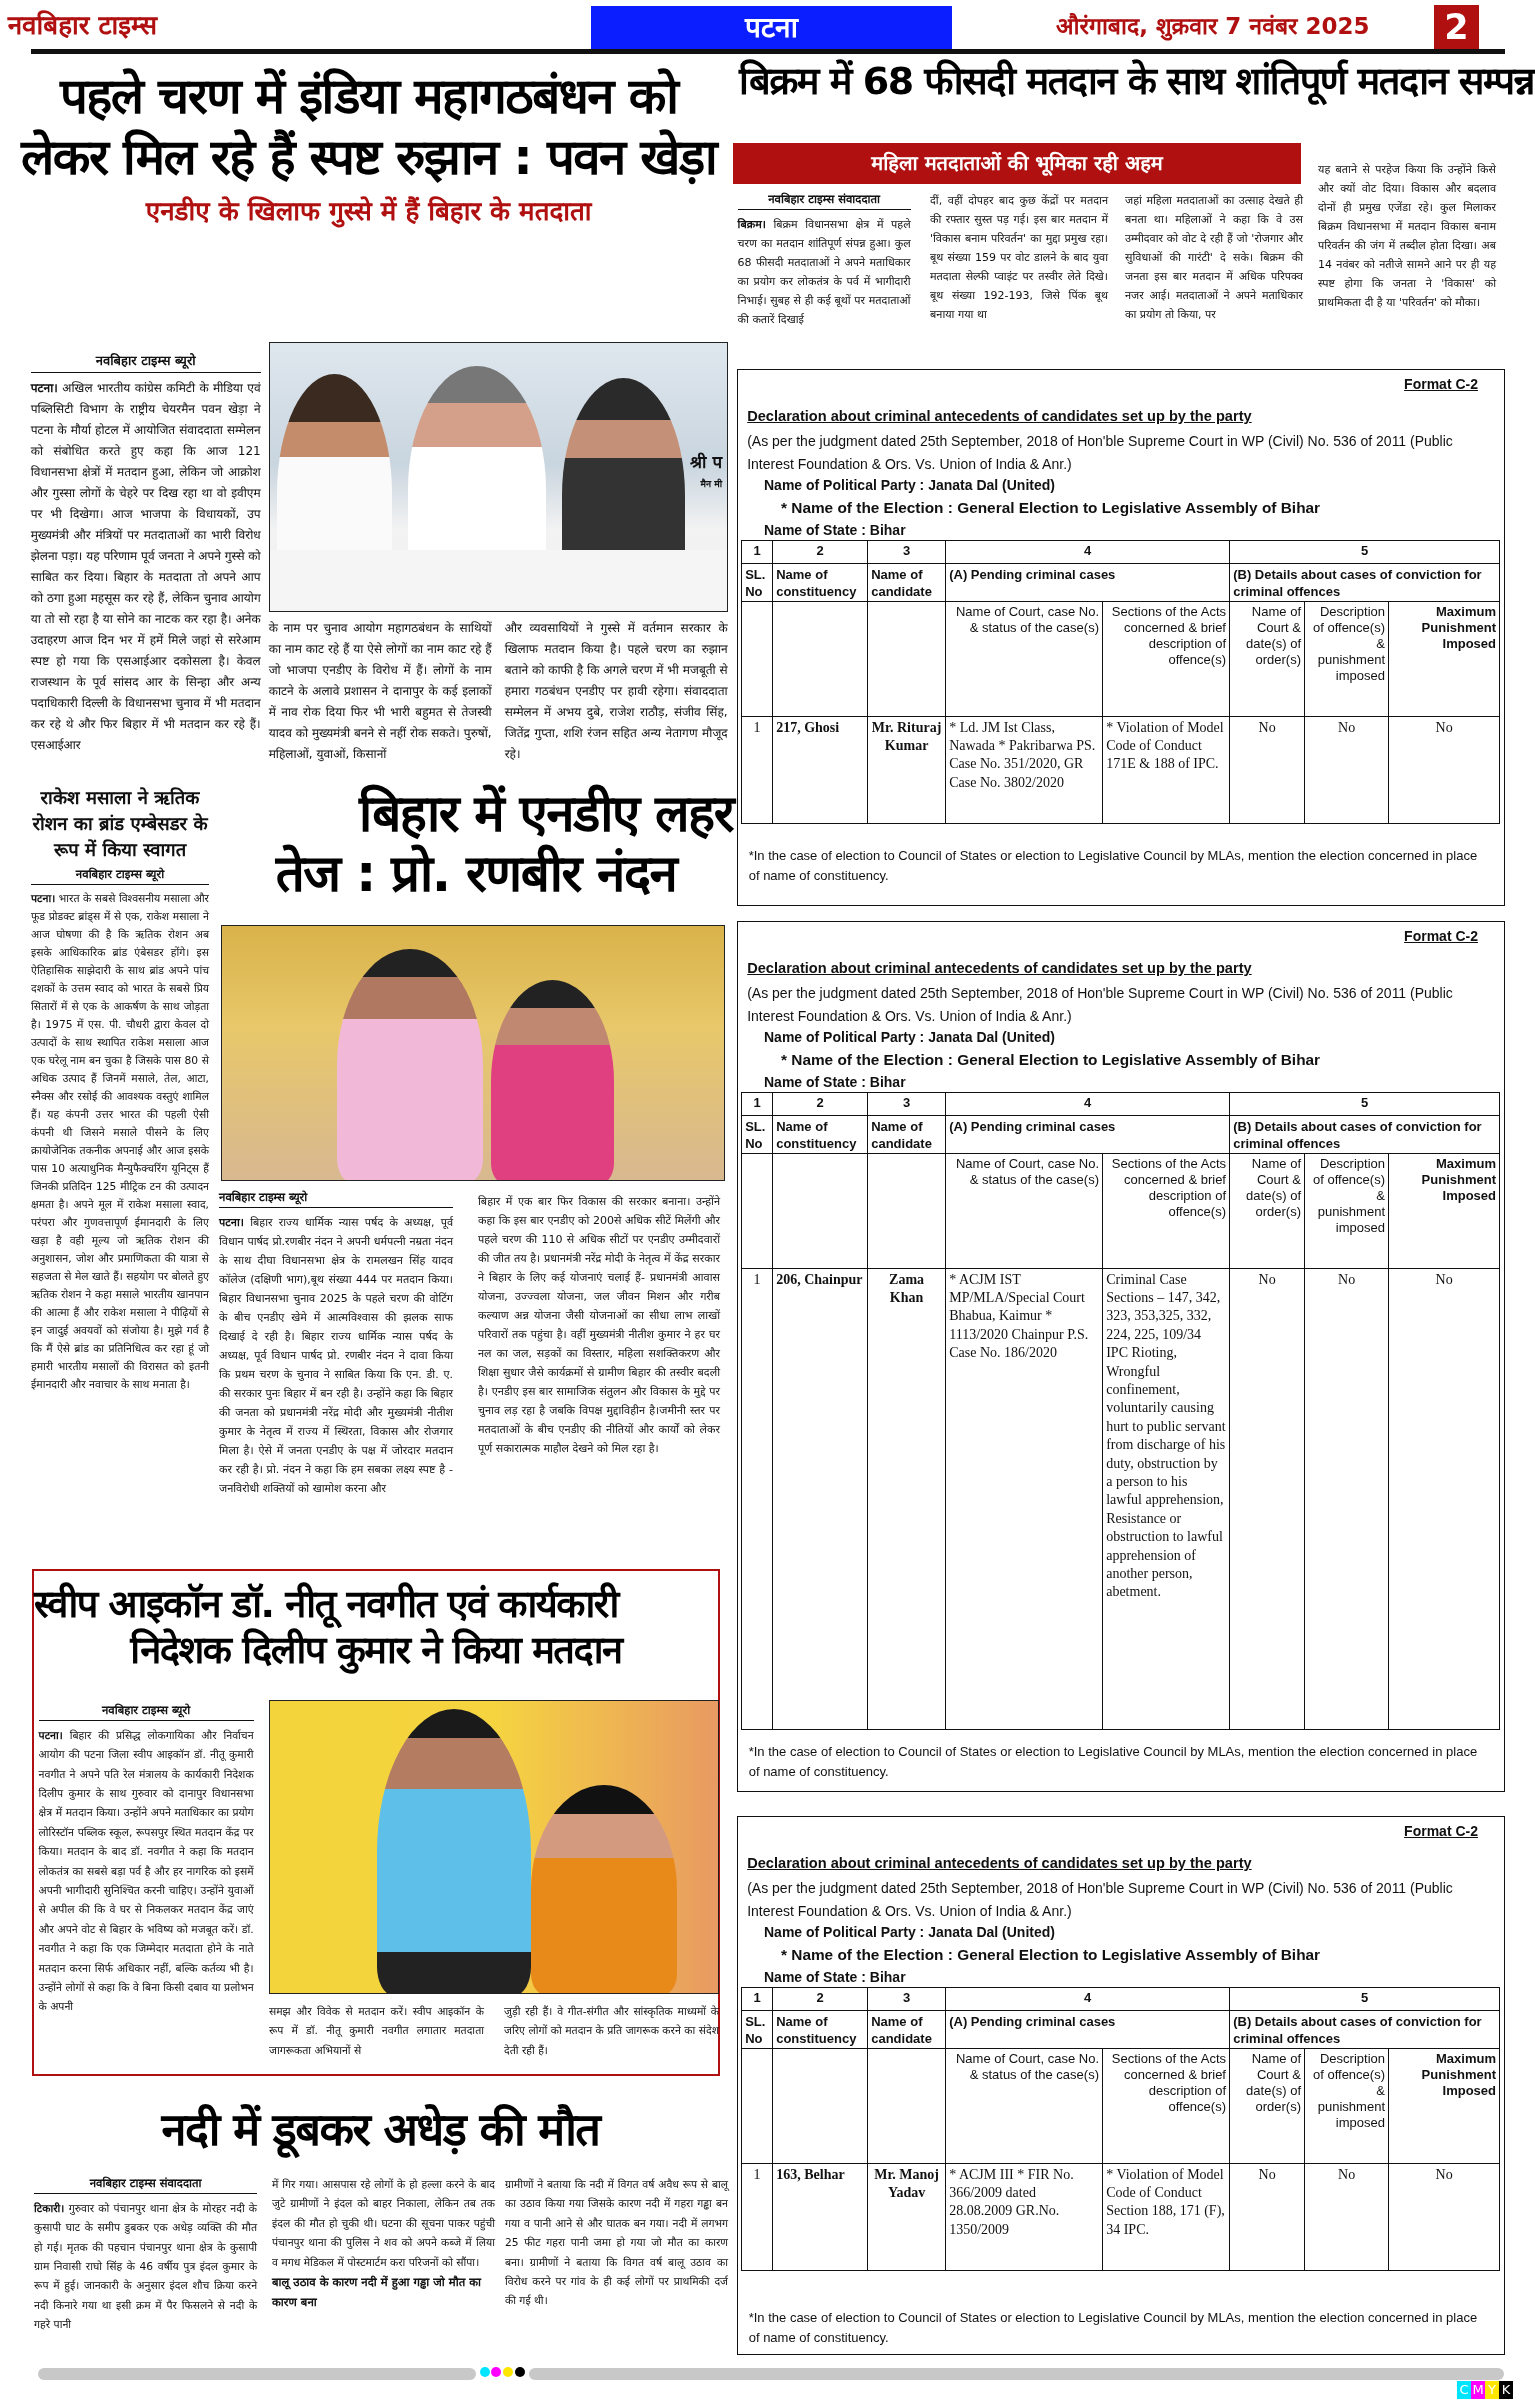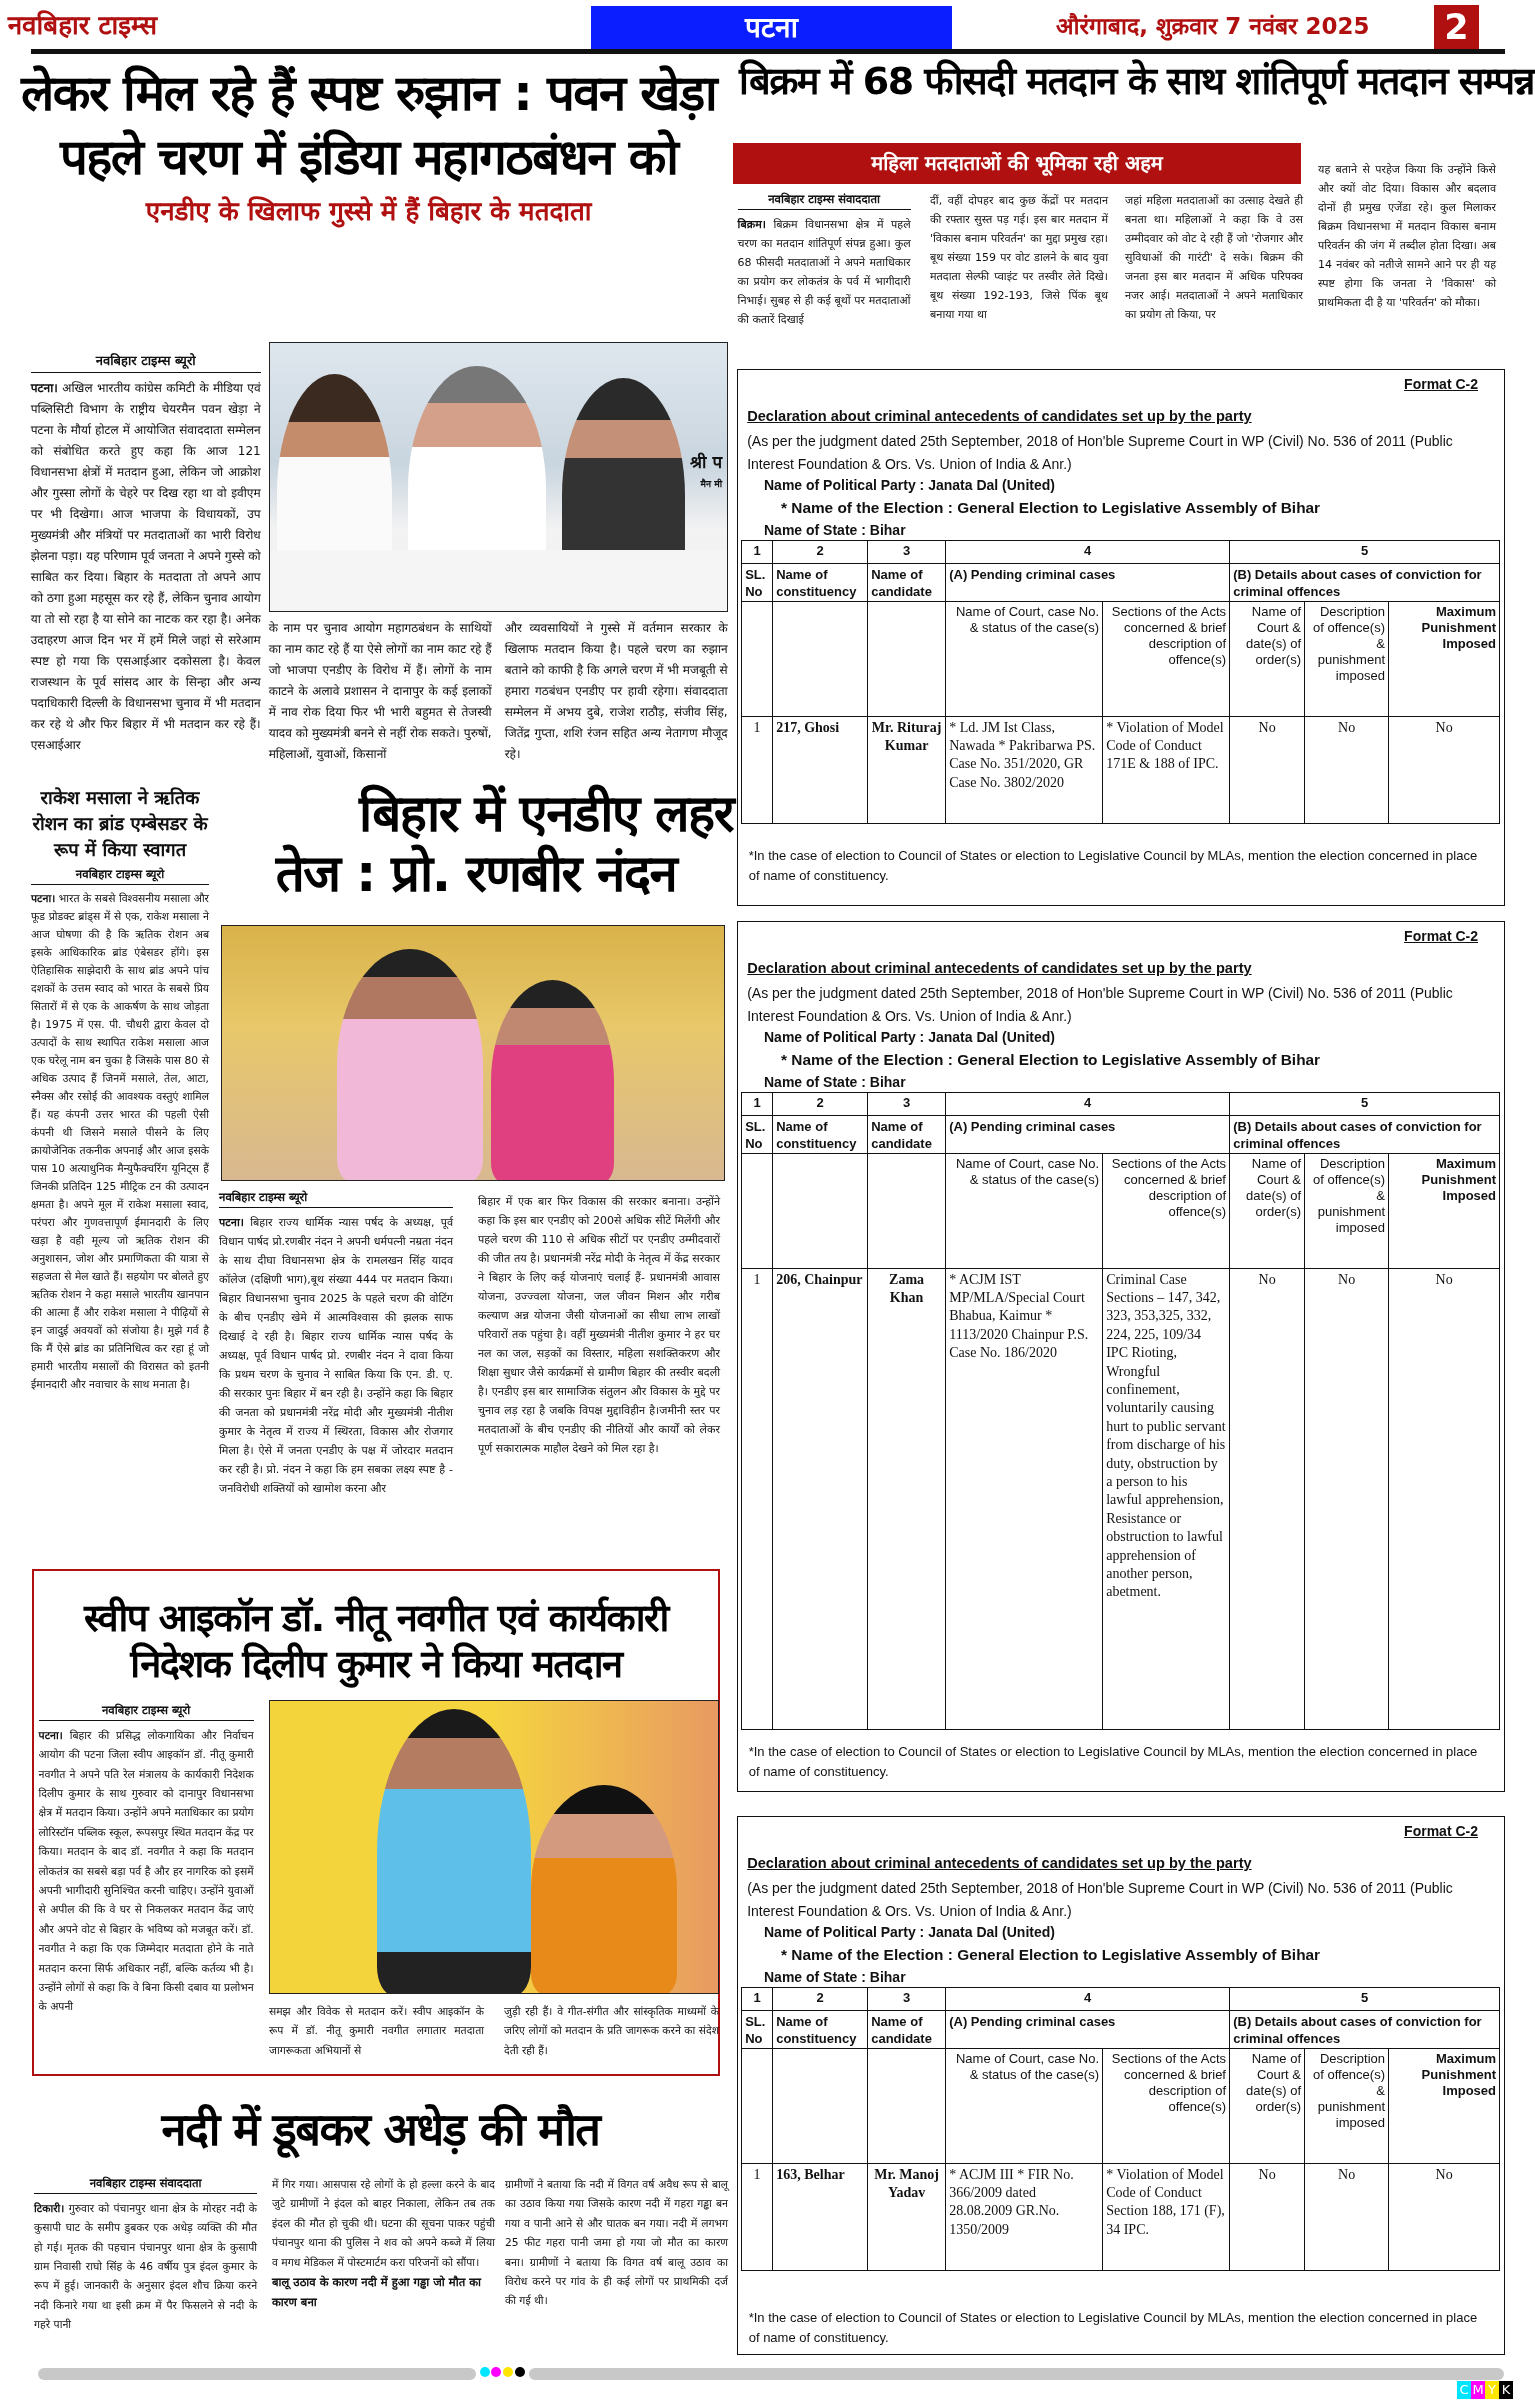--- a/index.html
+++ b/index.html
@@ -44,22 +44,22 @@
 
 <div class="abs mast">
   <div class="abs mast-name">नवबिहार टाइम्स</div>
   <div class="abs mast-city">पटना</div>
   <div class="abs mast-date">औरंगाबाद, शुक्रवार 7 नवंबर 2025</div>
   <div class="abs mast-page">2</div>
   <div class="abs rule"></div>
 </div>
 
 <div class="abs" style="left:7.7px;top:61px;width:722px;height:714px;">
+  <div class="head-xl" style="font-size:49px;text-align:center;margin-top:7.7px;">पहले चरण में इंडिया महागठबंधन को</div>
   <div class="head-xl" style="font-size:49px;text-align:center;margin-top:4.6px;">लेकर मिल रहे हैं स्पष्ट रुझान : पवन खेड़ा</div>
-  <div class="head-xl" style="font-size:49px;text-align:center;margin-top:7.7px;">पहले चरण में इंडिया महागठबंधन को</div>
   <div class="sub-red" style="font-size:26px;text-align:center;margin-top:6.1px;">एनडीए के खिलाफ गुस्से में हैं बिहार के मतदाता</div>
 
   <div class="abs" style="left:23px;top:290px;width:230px;">
     <div class="byline">नवबिहार टाइम्स ब्यूरो</div>
     <div class="body-text"><b>पटना।</b> <span>अखिल भारतीय कांग्रेस कमिटी के मीडिया एवं पब्लिसिटी विभाग के राष्ट्रीय चेयरमैन पवन खेड़ा ने पटना के मौर्या होटल में आयोजित संवाददाता सम्मेलन को संबोधित करते हुए कहा कि आज 121 विधानसभा क्षेत्रों में मतदान हुआ, लेकिन जो आक्रोश और गुस्सा लोगों के चेहरे पर दिख रहा था वो इवीएम पर भी दिखेगा। आज भाजपा के विधायकों, उप मुख्यमंत्री और मंत्रियों पर मतदाताओं का भारी विरोध झेलना पड़ा। यह परिणाम पूर्व जनता ने अपने गुस्से को साबित कर दिया। बिहार के मतदाता तो अपने आप को ठगा हुआ महसूस कर रहे हैं, लेकिन चुनाव आयोग या तो सो रहा है या सोने का नाटक कर रहा है। अनेक उदाहरण आज दिन भर में हमें मिले जहां से सरेआम स्पष्ट हो गया कि एसआईआर दकोसला है। केवल राजस्थान के पूर्व सांसद आर के सिन्हा और अन्य पदाधिकारी दिल्ली के विधानसभा चुनाव में भी मतदान कर रहे थे और फिर बिहार में भी मतदान कर रहे हैं। एसआईआर</span></div>
   </div>
 
   <div class="abs body-text" style="left:261px;top:557px;width:223px;">के नाम पर चुनाव आयोग महागठबंधन के साथियों का नाम काट रहे हैं या ऐसे लोगों का नाम काट रहे हैं जो भाजपा एनडीए के विरोध में हैं। लोगों के नाम काटने के अलावे प्रशासन ने दानापुर के कई इलाकों में नाव रोक दिया फिर भी भारी बहुमत से तेजस्वी यादव को मुख्यमंत्री बनने से नहीं रोक सकते। पुरुषों, महिलाओं, युवाओं, किसानों</div>
 
   <div class="abs photo" style="left:261px;top:281px;width:459px;height:270px;">
@@ -99,21 +99,21 @@
     <div class="person" style="left:269px;top:54px;width:123px;height:203px;background:linear-gradient(#222 0 14%,#c08870 14% 32%,#e04080 32%);"></div>
   </div>
   <div class="abs" style="left:0;top:404px;width:234px;">
     <div class="byline" style="font-size:11.5px;text-align:left;">नवबिहार टाइम्स ब्यूरो</div>
     <div class="body-text" style="font-size:11px;line-height:19px;"><b>पटना।</b> <span>बिहार राज्य धार्मिक न्यास पर्षद के अध्यक्ष, पूर्व विधान पार्षद प्रो.रणबीर नंदन ने अपनी धर्मपत्नी नम्रता नंदन के साथ दीघा विधानसभा क्षेत्र के रामलखन सिंह यादव कॉलेज (दक्षिणी भाग),बूथ संख्या 444 पर मतदान किया। बिहार विधानसभा चुनाव 2025 के पहले चरण की वोटिंग के बीच एनडीए खेमे में आत्मविश्वास की झलक साफ दिखाई दे रही है। बिहार राज्य धार्मिक न्यास पर्षद के अध्यक्ष, पूर्व विधान पार्षद प्रो. रणबीर नंदन ने दावा किया कि प्रथम चरण के चुनाव ने साबित किया कि एन. डी. ए. की सरकार पुनः बिहार में बन रही है। उन्होंने कहा कि बिहार की जनता को प्रधानमंत्री नरेंद्र मोदी और मुख्यमंत्री नीतीश कुमार के नेतृत्व में राज्य में स्थिरता, विकास और रोजगार मिला है। ऐसे में जनता एनडीए के पक्ष में जोरदार मतदान कर रही है। प्रो. नंदन ने कहा कि हम सबका लक्ष्य स्पष्ट है - जनविरोधी शक्तियों को खामोश करना और</span></div>
   </div>
   <div class="abs body-text" style="left:259px;top:407px;width:242px;font-size:11px;line-height:19px;">बिहार में एक बार फिर विकास की सरकार बनाना। उन्होंने कहा कि इस बार एनडीए को 200से अधिक सीटें मिलेंगी और पहले चरण की 110 से अधिक सीटों पर एनडीए उम्मीदवारों की जीत तय है। प्रधानमंत्री नरेंद्र मोदी के नेतृत्व में केंद्र सरकार ने बिहार के लिए कई योजनाएं चलाई हैं- प्रधानमंत्री आवास योजना, उज्ज्वला योजना, जल जीवन मिशन और गरीब कल्याण अन्न योजना जैसी योजनाओं का सीधा लाभ लाखों परिवारों तक पहुंचा है। वहीं मुख्यमंत्री नीतीश कुमार ने हर घर नल का जल, सड़कों का विस्तार, महिला सशक्तिकरण और शिक्षा सुधार जैसे कार्यक्रमों से ग्रामीण बिहार की तस्वीर बदली है। एनडीए इस बार सामाजिक संतुलन और विकास के मुद्दे पर चुनाव लड़ रहा है जबकि विपक्ष मुद्दाविहीन है।जमीनी स्तर पर मतदाताओं के बीच एनडीए की नीतियों और कार्यों को लेकर पूर्ण सकारात्मक माहौल देखने को मिल रहा है।</div>
 </div>
 
 <div class="abs" style="left:32px;top:1569px;width:688px;height:507px;border:2.3px solid #b01010;">
-  <div class="head-xl" style="font-size:38px;text-align:center;margin-top:26px;">स्वीप आइकॉन डॉ. नीतू नवगीत एवं कार्यकारी</div>
+  <div class="head-xl" style="font-size:38px;text-align:left;margin-top:12px;">स्वीप आइकॉन डॉ. नीतू नवगीत एवं कार्यकारी</div>
   <div class="head-xl" style="font-size:38px;text-align:center;margin-top:2px;">निदेशक दिलीप कुमार ने किया मतदान</div>
   <div class="abs" style="left:4.6px;top:131px;width:215px;">
     <div class="byline" style="font-size:11.5px;">नवबिहार टाइम्स ब्यूरो</div>
     <div class="body-text" style="font-size:10.7px;line-height:19.4px;"><b>पटना।</b> <span>बिहार की प्रसिद्ध लोकगायिका और निर्वाचन आयोग की पटना जिला स्वीप आइकॉन डॉ. नीतू कुमारी नवगीत ने अपने पति रेल मंत्रालय के कार्यकारी निदेशक दिलीप कुमार के साथ गुरुवार को दानापुर विधानसभा क्षेत्र में मतदान किया। उन्होंने अपने मताधिकार का प्रयोग लोरिस्टॉन पब्लिक स्कूल, रूपसपुर स्थित मतदान केंद्र पर किया। मतदान के बाद डॉ. नवगीत ने कहा कि मतदान लोकतंत्र का सबसे बड़ा पर्व है और हर नागरिक को इसमें अपनी भागीदारी सुनिश्चित करनी चाहिए। उन्होंने युवाओं से अपील की कि वे घर से निकलकर मतदान केंद्र जाएं और अपने वोट से बिहार के भविष्य को मजबूत करें। डॉ. नवगीत ने कहा कि एक जिम्मेदार मतदाता होने के नाते मतदान करना सिर्फ अधिकार नहीं, बल्कि कर्तव्य भी है। उन्होंने लोगों से कहा कि वे बिना किसी दबाव या प्रलोभन के अपनी</span></div>
   </div>
   <div class="abs photo" style="left:235px;top:129px;width:450px;height:294px;background:linear-gradient(90deg,#f3d43a 0%,#f5d440 50%,#e89a62 100%);">
     <div class="person" style="left:107px;top:7.7px;width:154px;height:286px;background:linear-gradient(#1a1a1a 0 10%,#b47d62 10% 28%,#5ec0e8 28% 85%,#222 85%);"></div>
     <div class="person" style="left:261px;top:84px;width:146px;height:210px;background:linear-gradient(#111 0 14%,#d49a80 14% 35%,#e88a1a 35%);"></div>
   </div>
   <div class="abs body-text" style="left:235px;top:431px;width:215px;font-size:10.7px;line-height:19.4px;">समझ और विवेक से मतदान करें। स्वीप आइकॉन के रूप में डॉ. नीतू कुमारी नवगीत लगातार मतदाता जागरूकता अभियानों से</div>

